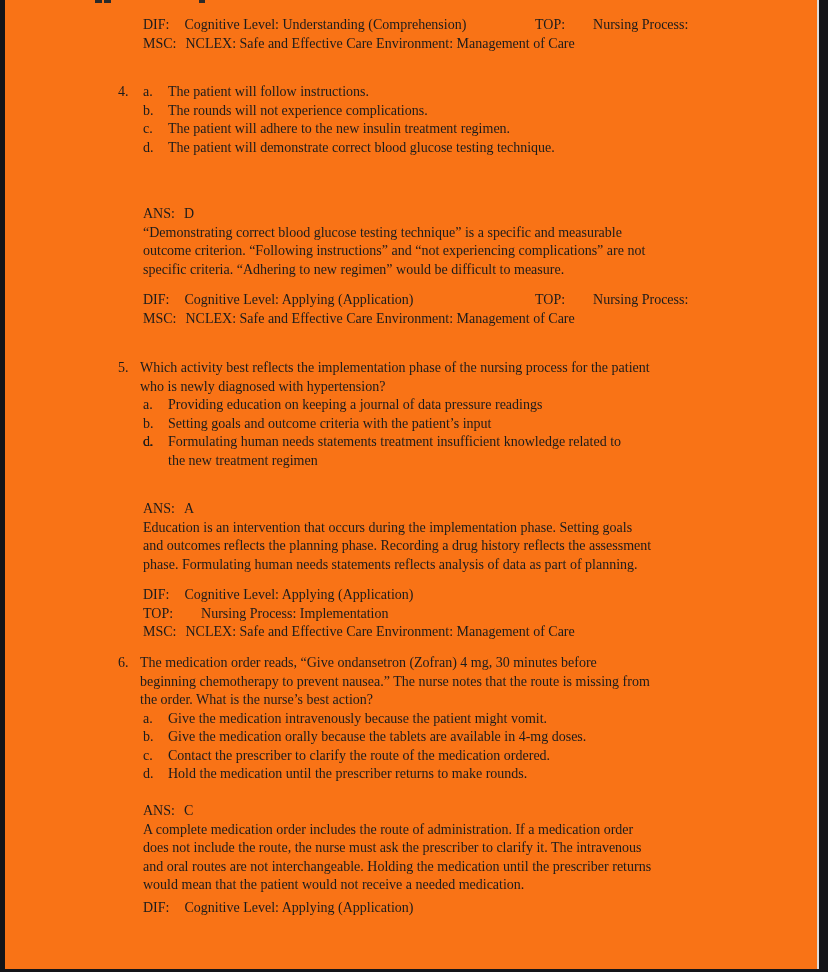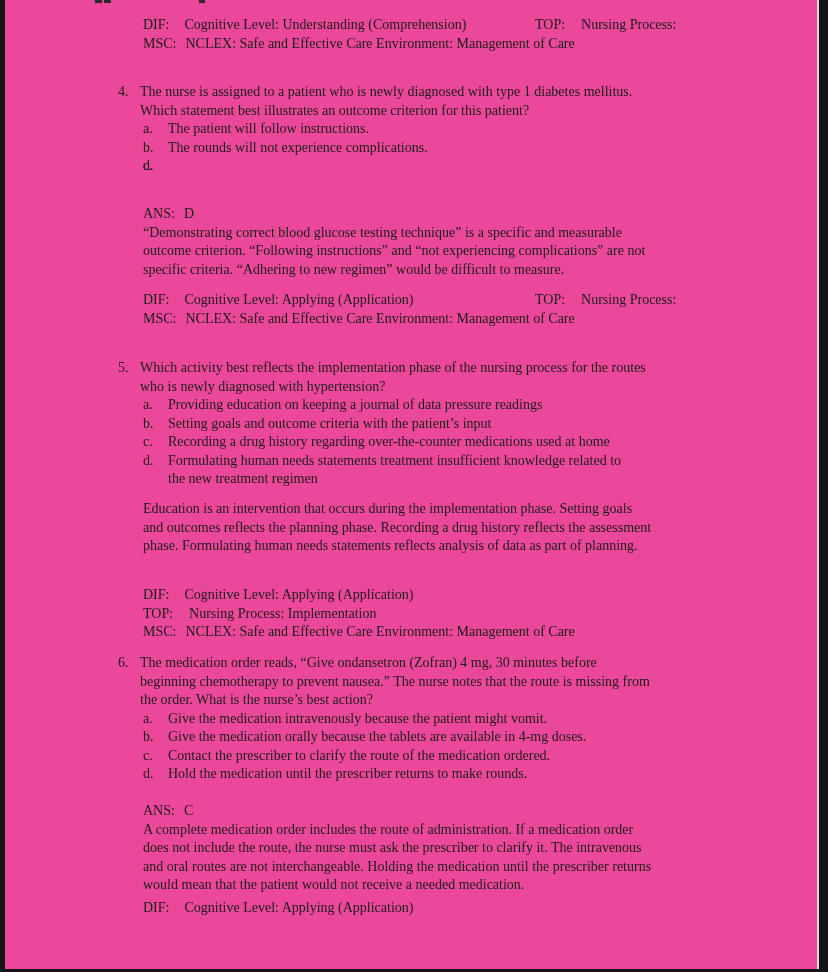--- a/index.html
+++ b/index.html
@@ -5,21 +5,21 @@
   html, body {
     margin: 0;
     padding: 0;
     background: #2a2a2e;
   }
   .viewport {
     position: relative;
     width: 828px;
     height: 972px;
     overflow: hidden;
-    background: #ec4899;
+    background: #f97316;
     font-family: "Liberation Serif", "DejaVu Serif", serif;
     font-size: 14px;
     line-height: 18.5px;
     color: #1c1c1c;
   }
   
   .edge-left   { position: absolute; left: 0; top: 0; width: 5px; height: 972px; background: #141418; z-index: 5; }
   .edge-right  { position: absolute; right: 0; top: 0; width: 9px; height: 972px; background: #141418; z-index: 5; }
   .edge-right-gap { position: absolute; right: 9px; top: 0; width: 2px; height: 972px; background: #dcdcdc; z-index: 5; }
   .edge-bottom { position: absolute; left: 0; bottom: 0; width: 828px; height: 3px; background: #141418; z-index: 6; }
@@ -31,21 +31,21 @@
   .frag.f3 { left: 199px; width: 6px; }
 
   .block { position: absolute; left: 0; right: 0; }
   .pre { white-space: pre-wrap; }
 
   
   .meta { margin-left: 143px; width: 612px; }
   .metaline { position: relative; }
   .topcol { position: absolute; left: 392px; top: 0; white-space: nowrap; }
   .lbl-dif { margin-right: 15px; }
-  .lbl-top { margin-right: 16px; }
+  .lbl-top { margin-right: 28px; }
   .lbl-msc { margin-right: 9px; }
   .lbl-ans { margin-right: 9px; }
 
   
   .qnum { position: absolute; left: 118px; top: 0; }
   .qstem { margin-left: 140px; width: 612px; }
   .options { margin-left: 143px; }
   .opt { position: relative; }
   .opt .letter { position: absolute; left: 0; top: 0; }
   .opt .otext { margin-left: 25px; width: 584px; }
@@ -72,36 +72,36 @@
       <span class="lbl-dif">DIF:</span><span>Cognitive Level: Understanding (Comprehension)</span>
       <span class="topcol"><span class="lbl-top">TOP:</span><span>Nursing Process:</span></span>
     </div>
     <div>
       <span class="lbl-msc">MSC:</span><span>NCLEX: Safe and Effective Care Environment: Management of Care</span>
     </div>
   </section>
 
   <section class="block" style="top:83px">
     <span class="qnum">4.</span>
-    <div class="qstem pre">The nurse is assigned to a patient who is newly diagnosed with type 1 diabetes mellitus.
-Which statement best illustrates an outcome criterion for this patient?</div>
     <div class="options">
       <div class="opt">
         <span class="letter">a.</span>
         <div class="otext pre">The patient will follow instructions.</div>
       </div>
       <div class="opt">
         <span class="letter">b.</span>
         <div class="otext pre">The rounds will not experience complications.</div>
       </div>
       <div class="opt">
         <span class="letter">c.</span>
+        <div class="otext pre">The patient will adhere to the new insulin treatment regimen.</div>
       </div>
       <div class="opt">
         <span class="letter">d.</span>
+        <div class="otext pre">The patient will demonstrate correct blood glucose testing technique.</div>
       </div>
     </div>
   </section>
 
   <section class="block ansblock" style="top:205px">
     <div>
       <span class="lbl-ans">ANS:</span><span>D</span>
     </div>
     <div class="pre">“Demonstrating correct blood glucose testing technique” is a specific and measurable
 outcome criterion. “Following instructions” and “not experiencing complications” are not
@@ -113,44 +113,46 @@
       <span class="lbl-dif">DIF:</span><span>Cognitive Level: Applying (Application)</span>
       <span class="topcol"><span class="lbl-top">TOP:</span><span>Nursing Process:</span></span>
     </div>
     <div>
       <span class="lbl-msc">MSC:</span><span>NCLEX: Safe and Effective Care Environment: Management of Care</span>
     </div>
   </section>
 
   <section class="block" style="top:359px">
     <span class="qnum">5.</span>
-    <div class="qstem pre">Which activity best reflects the implementation phase of the nursing process for the routes
+    <div class="qstem pre">Which activity best reflects the implementation phase of the nursing process for the patient
 who is newly diagnosed with hypertension?</div>
     <div class="options">
       <div class="opt">
         <span class="letter">a.</span>
         <div class="otext pre">Providing education on keeping a journal of data pressure readings</div>
       </div>
       <div class="opt">
         <span class="letter">b.</span>
         <div class="otext pre">Setting goals and outcome criteria with the patient’s input</div>
       </div>
       <div class="opt">
         <span class="letter">c.</span>
-        <div class="otext pre">Recording a drug history regarding over-the-counter medications used at home</div>
       </div>
       <div class="opt">
         <span class="letter">d.</span>
         <div class="otext pre">Formulating human needs statements treatment insufficient knowledge related to
 the new treatment regimen</div>
       </div>
     </div>
   </section>
 
   <section class="block ansblock" style="top:500px">
+    <div>
+      <span class="lbl-ans">ANS:</span><span>A</span>
+    </div>
     <div class="pre">Education is an intervention that occurs during the implementation phase. Setting goals
 and outcomes reflects the planning phase. Recording a drug history reflects the assessment
 phase. Formulating human needs statements reflects analysis of data as part of planning.</div>
   </section>
 
   <section class="block meta" style="top:586px">
     <div>
       <span class="lbl-dif">DIF:</span><span>Cognitive Level: Applying (Application)</span>
     </div>
     <div>

